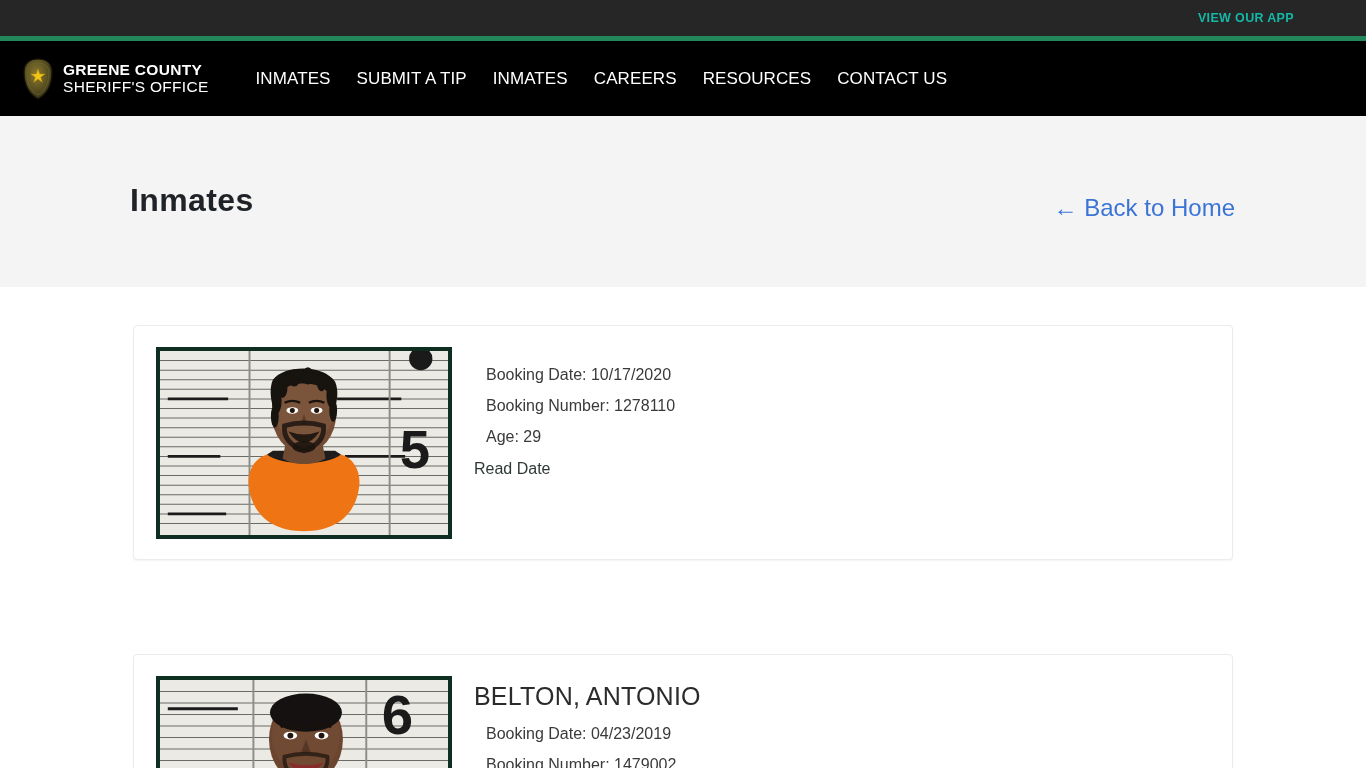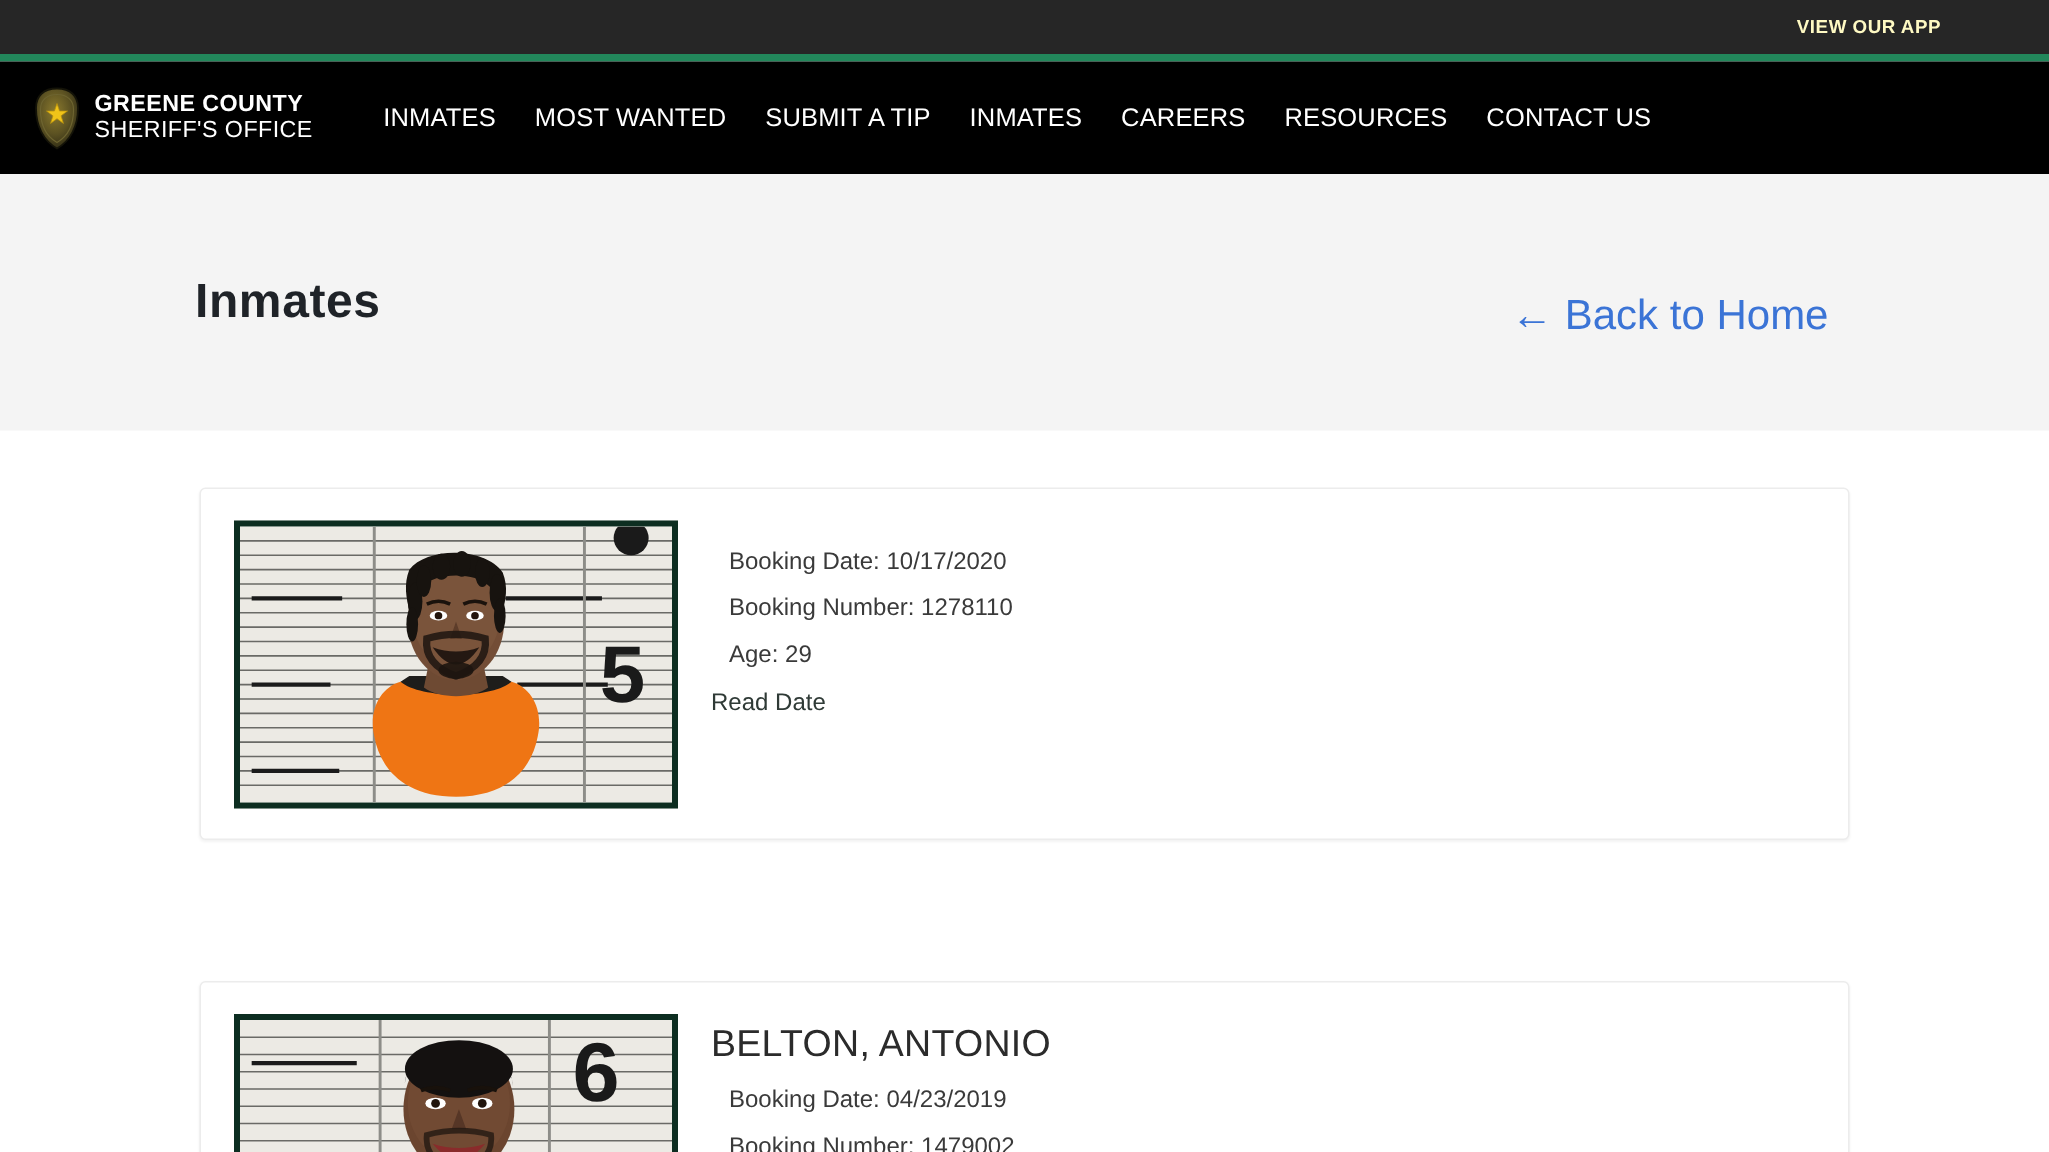--- a/index.html
+++ b/index.html
@@ -16,21 +16,21 @@
   
   .topbar {
     height: 36px;
     background: #262626;
     display: flex;
     align-items: center;
     justify-content: flex-end;
     padding-right: 72px;
   }
   .topbar-link {
-    color: #fef9c3;
+    color: #14b8a6;
     font-size: 12.5px;
     font-weight: bold;
     letter-spacing: 0.35px;
     text-decoration: none;
     cursor: pointer;
     white-space: nowrap;
   }
 
   
   .green-rule {
@@ -113,23 +113,23 @@
     left: 1px;
     top: 66px;
     margin: 0;
     font-size: 32px;
     font-weight: bold;
     color: #1f2328;
     letter-spacing: 0.4px;
   }
   .back-link {
     position: absolute;
-    right: 18px;
+    right: 2px;
     top: 78px;
-    font-size: 28px;
+    font-size: 24px;
     color: #3b74d6;
     text-decoration: none;
     cursor: pointer;
     white-space: nowrap;
   }
 
   
   .content {
     background: #ffffff;
     padding-top: 38px;
@@ -214,21 +214,20 @@
       </svg>
     </span>
     <span class="brand-text">
       <span class="brand-line1">GREENE COUNTY</span>
       <span class="brand-line2">SHERIFF'S OFFICE</span>
     </span>
   </a>
 
   <div class="nav-links">
     <a class="nav-link" href="#">INMATES</a>
-    <a class="nav-link" href="#">MOST WANTED</a>
     <a class="nav-link" href="#">SUBMIT A TIP</a>
     <a class="nav-link" href="#">INMATES</a>
     <a class="nav-link" href="#">CAREERS</a>
     <a class="nav-link" href="#">RESOURCES</a>
     <a class="nav-link" href="#">CONTACT US</a>
   </div>
 </nav>
 
 <section class="hero">
   <div class="hero-inner">

